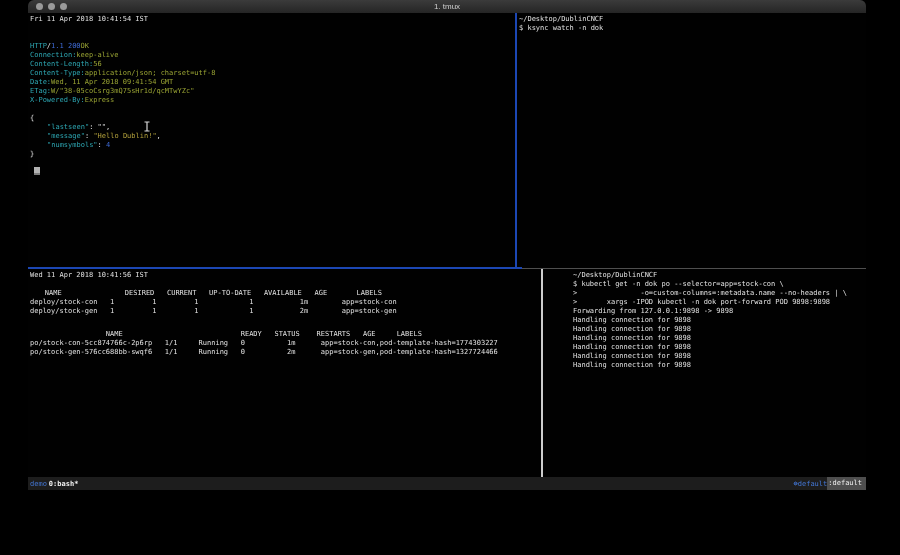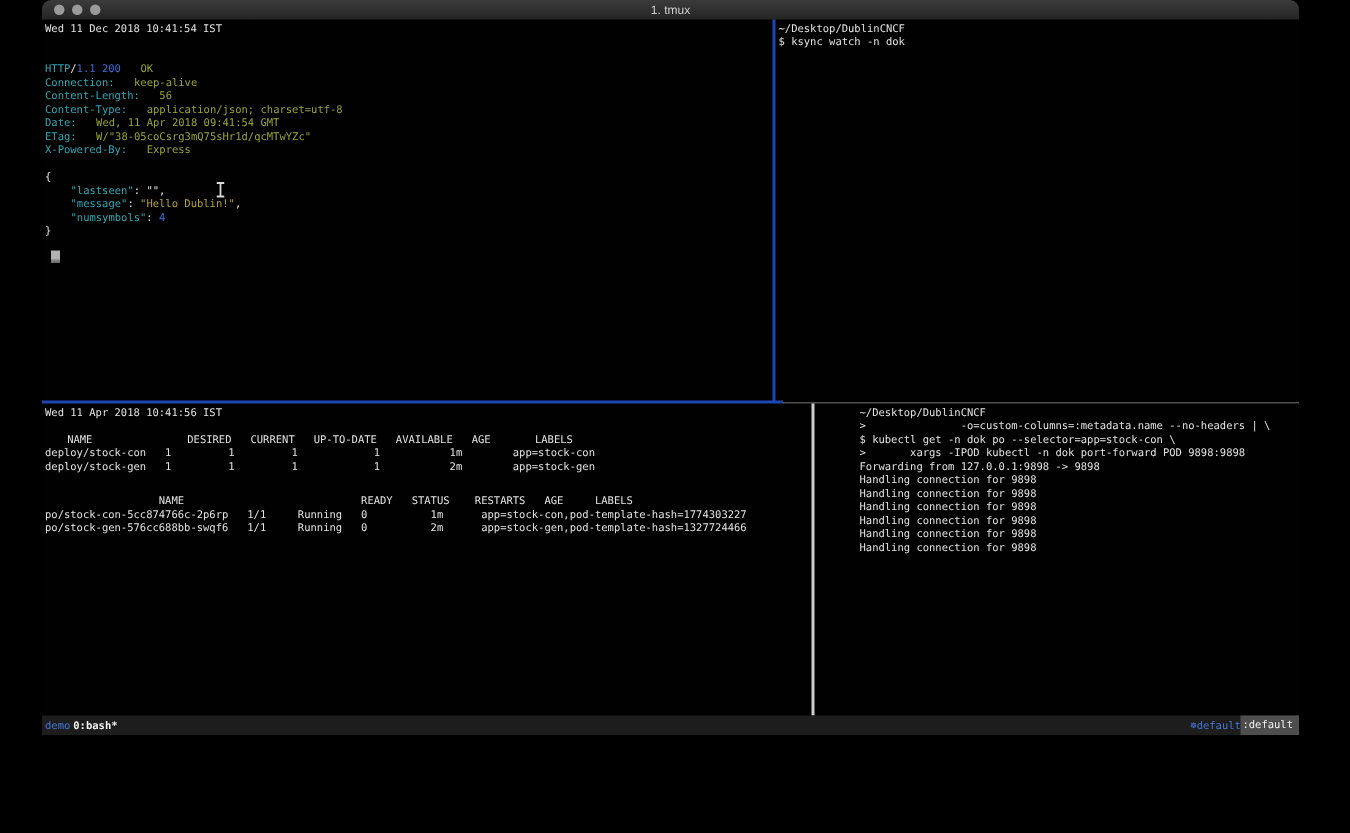--- a/index.html
+++ b/index.html
@@ -30,21 +30,21 @@
   .tr-content { left:2px; top:2px; }
   .bl-content { left:2px; top:2px; right:0; bottom:0; }
   .br-content { left:31px; top:2px; }
 
   .ln { white-space:pre; font-size:7px; line-height:9px; color:#e2e2e2; }
   .blank { height:9px; }
   .cy { color:var(--cyan); }
   .ol { color:var(--olive); }
   .yw { color:var(--yellow); }
   .bl { color:var(--blue); }
-  .hv { padding-left:13px; }
+  .hv { padding-left:0; }
   .jind { padding-left:17px; }
 
   .tbl { position:absolute; left:0;text-align:center; }
   .tbl-deploy { top:18px; }
   .tbl-pods { top:59px; }
   .tbl-svc { top:96px; }
 
   .vdiv-blue { position:absolute; left:487px; top:0; width:2px; height:255px; background:var(--border_blue); }
   .hdiv-blue { position:absolute; left:0; top:254px; width:494px; height:2px; background:var(--border_blue); }
   .hdiv-gray { position:absolute; left:494px; top:255px; right:0; height:1px; background:#4f4f4f; }
@@ -77,21 +77,21 @@
       <div class="light"></div>
       <div class="light"></div>
     </div>
     <div class="win-title">1. tmux</div>
   </div>
 
   <div class="term">
 
     <div class="pane pane-tl">
       <div class="content tl-content">
-        <div class="ln">Wed 11 Dec 2018 10:41:54 IST</div>
+        <div class="ln">Fri 11 Apr 2018 10:41:54 IST</div>
         <div class="ln blank"></div>
         <div class="ln blank"></div>
         <div class="ln"><span class="cy">HTTP</span><span>/</span><span class="bl">1.1 200</span><span class="ol hv">OK</span></div>
         <div class="ln"><span class="cy">Connection:</span><span class="ol hv">keep-alive</span></div>
         <div class="ln"><span class="cy">Content-Length:</span><span class="ol hv">56</span></div>
         <div class="ln"><span class="cy">Content-Type:</span><span class="ol hv">application/json; charset=utf-8</span></div>
         <div class="ln"><span class="cy">Date:</span><span class="ol hv">Wed, 11 Apr 2018 09:41:54 GMT</span></div>
         <div class="ln"><span class="cy">ETag:</span><span class="ol hv">W/"38-05coCsrg3mQ75sHr1d/qcMTwYZc"</span></div>
         <div class="ln"><span class="cy">X-Powered-By:</span><span class="ol hv">Express</span></div>
         <div class="ln blank"></div>
@@ -123,22 +123,22 @@
           <div class="ln">NAME                            READY   STATUS    RESTARTS   AGE     LABELS</div>
           <div class="ln">po/stock-con-5cc874766c-2p6rp   1/1     Running   0          1m      app=stock-con,pod-template-hash=1774303227</div>
           <div class="ln">po/stock-gen-576cc688bb-swqf6   1/1     Running   0          2m      app=stock-gen,pod-template-hash=1327724466</div>
         </div>
       </div>
     </div>
 
     <div class="pane pane-br">
       <div class="content br-content">
         <div class="ln">~/Desktop/DublinCNCF</div>
+        <div class="ln">$ kubectl get -n dok po --selector=app=stock-con \</div>
         <div class="ln">&gt;               -o=custom-columns=:metadata.name --no-headers | \</div>
-        <div class="ln">$ kubectl get -n dok po --selector=app=stock-con \</div>
         <div class="ln">&gt;       xargs -IPOD kubectl -n dok port-forward POD 9898:9898</div>
         <div class="ln">Forwarding from 127.0.0.1:9898 -&gt; 9898</div>
         <div class="ln">Handling connection for 9898</div>
         <div class="ln">Handling connection for 9898</div>
         <div class="ln">Handling connection for 9898</div>
         <div class="ln">Handling connection for 9898</div>
         <div class="ln">Handling connection for 9898</div>
         <div class="ln">Handling connection for 9898</div>
       </div>
     </div>

